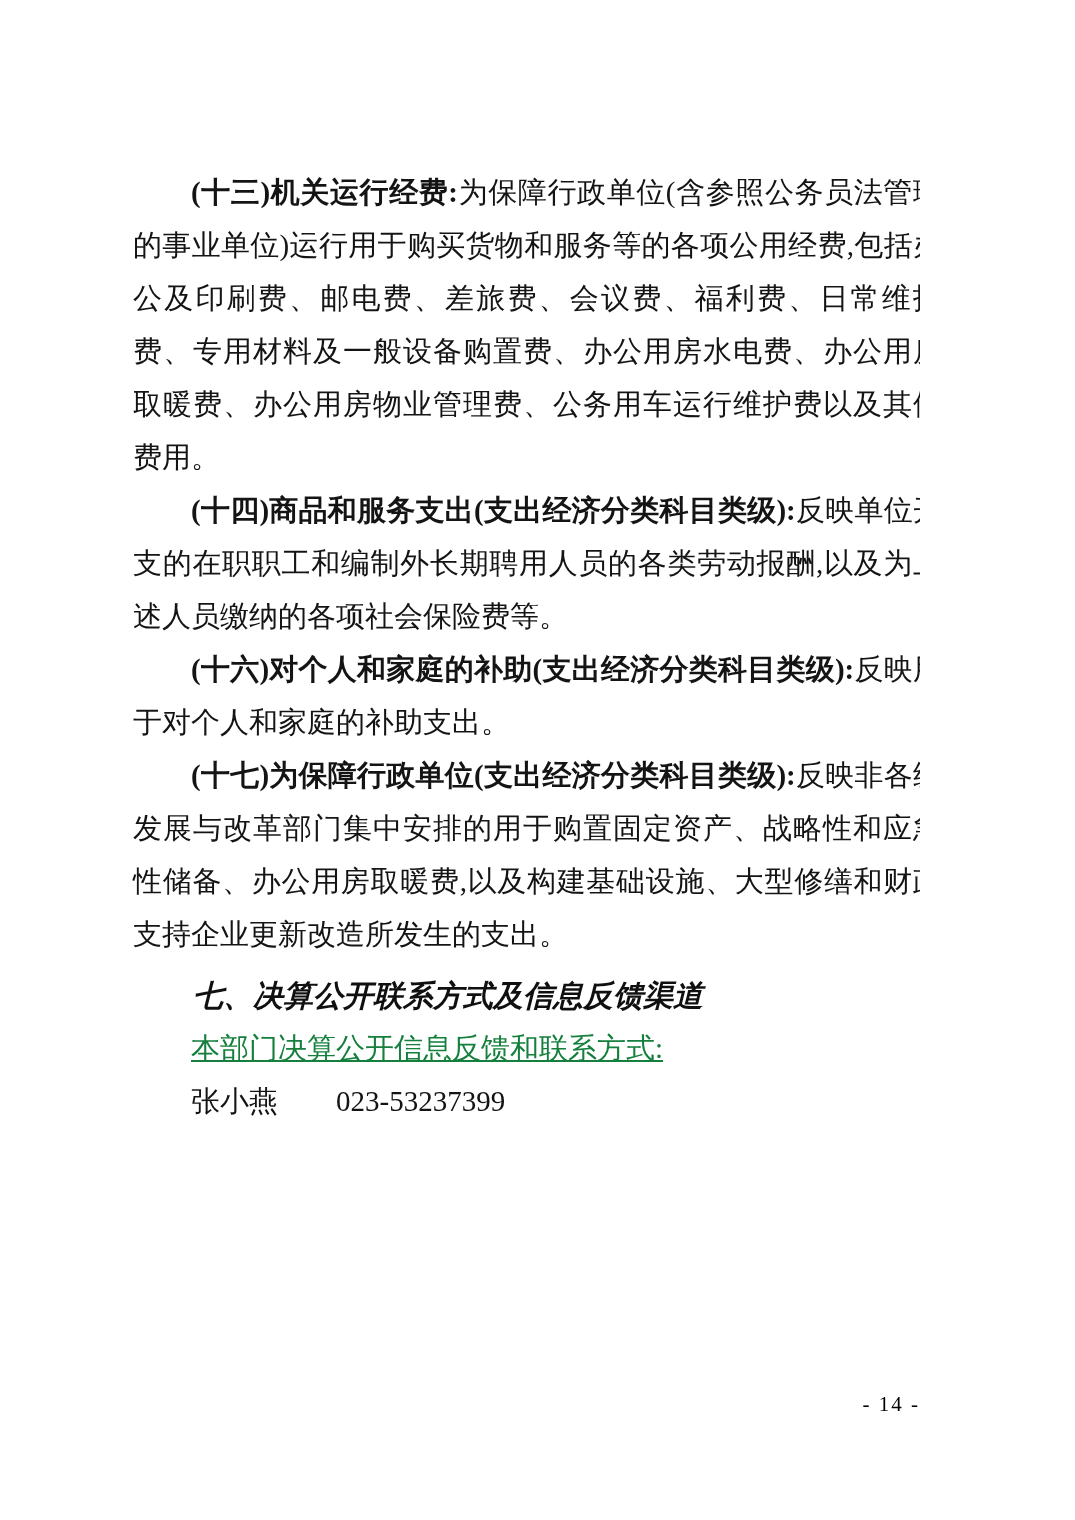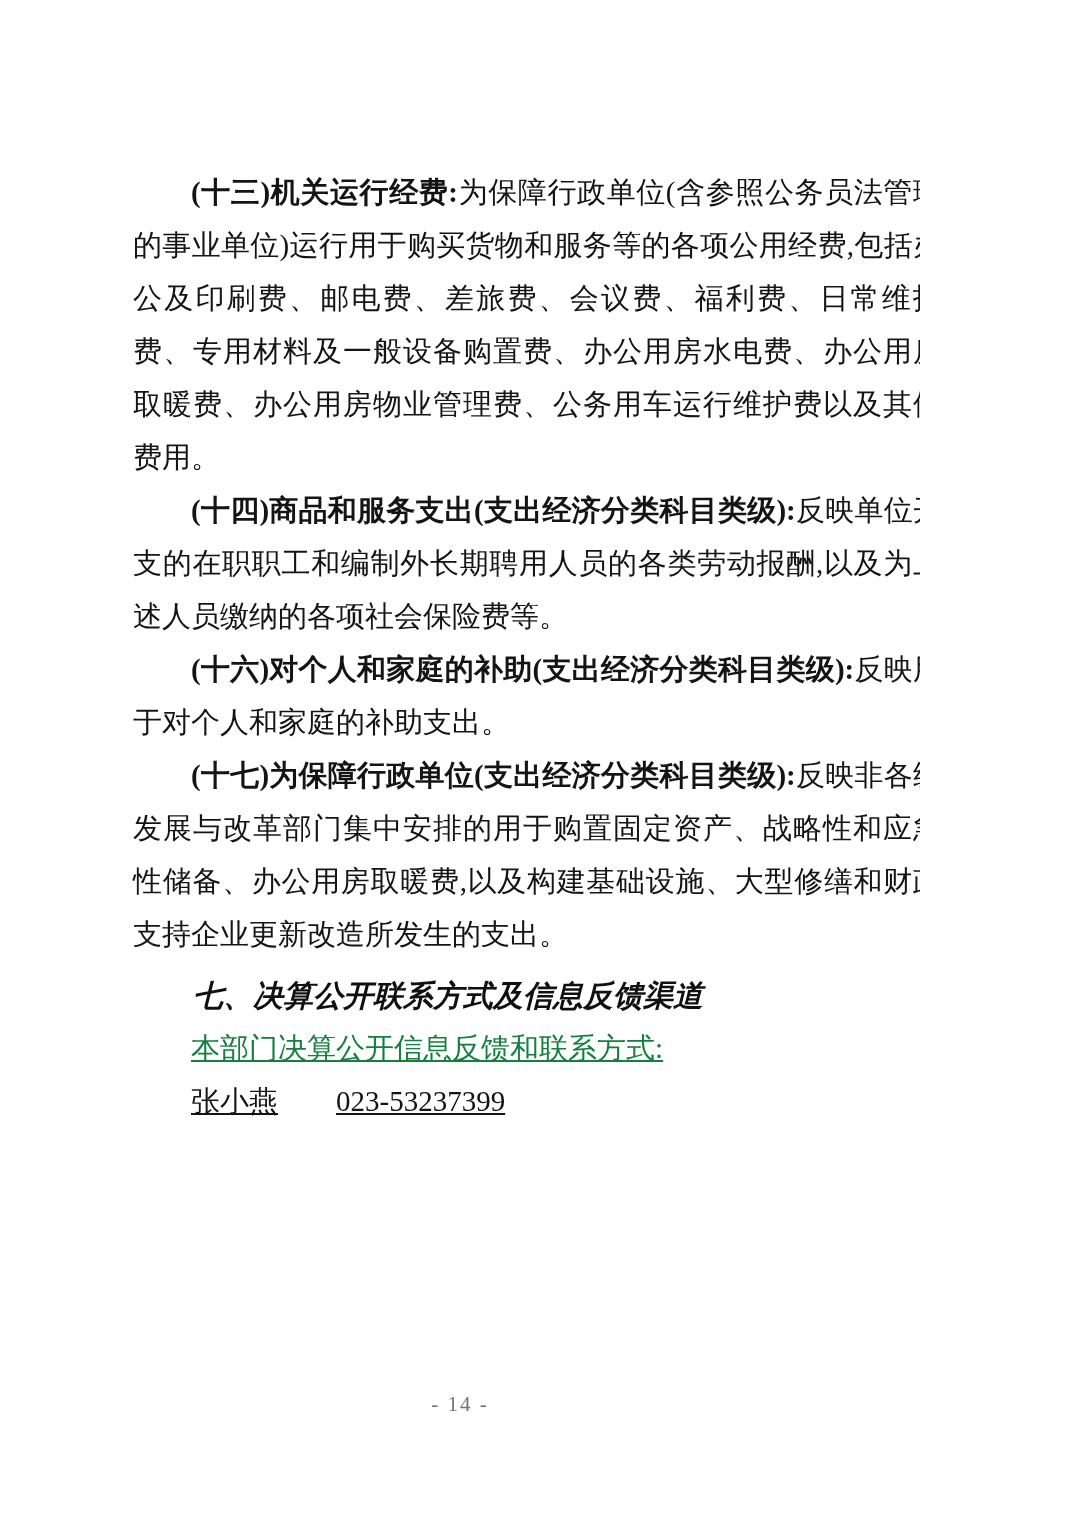--- a/index.html
+++ b/index.html
@@ -51,35 +51,34 @@
     text-indent: 2em;
     color: #15803d;
     text-decoration: underline;
   }
   .contact-line {
     margin: 0;
     font-size: 29px;
     line-height: 53px;
     text-indent: 2em;
     color: #141414;
-    text-decoration: underline;
   }
   .contact-gap {
     display: inline-block;
     width: 58px;
   }
   .footer {
     position: absolute;
     left: 0;
     top: 1390px;
     width: 100%;
-    text-align: center;
+    text-align: right;
     font-size: 21px;
     line-height: 28px;
-    color: #737373;
+    color: #000000;
     letter-spacing: 2px;
   }
 </style>
 </head>
 <body>
 
 <div class="page">
   <div class="content">
 
     <p class="para"><span class="lead">(十三)机关运行经费:</span><span>为保障行政单位(含参照公务员法管理的事业单位)运行用于购买货物和服务等的各项公用经费,包括办公及印刷费、邮电费、差旅费、会议费、福利费、日常维护费、专用材料及一般设备购置费、办公用房水电费、办公用房取暖费、办公用房物业管理费、公务用车运行维护费以及其他费用。</span></p>

